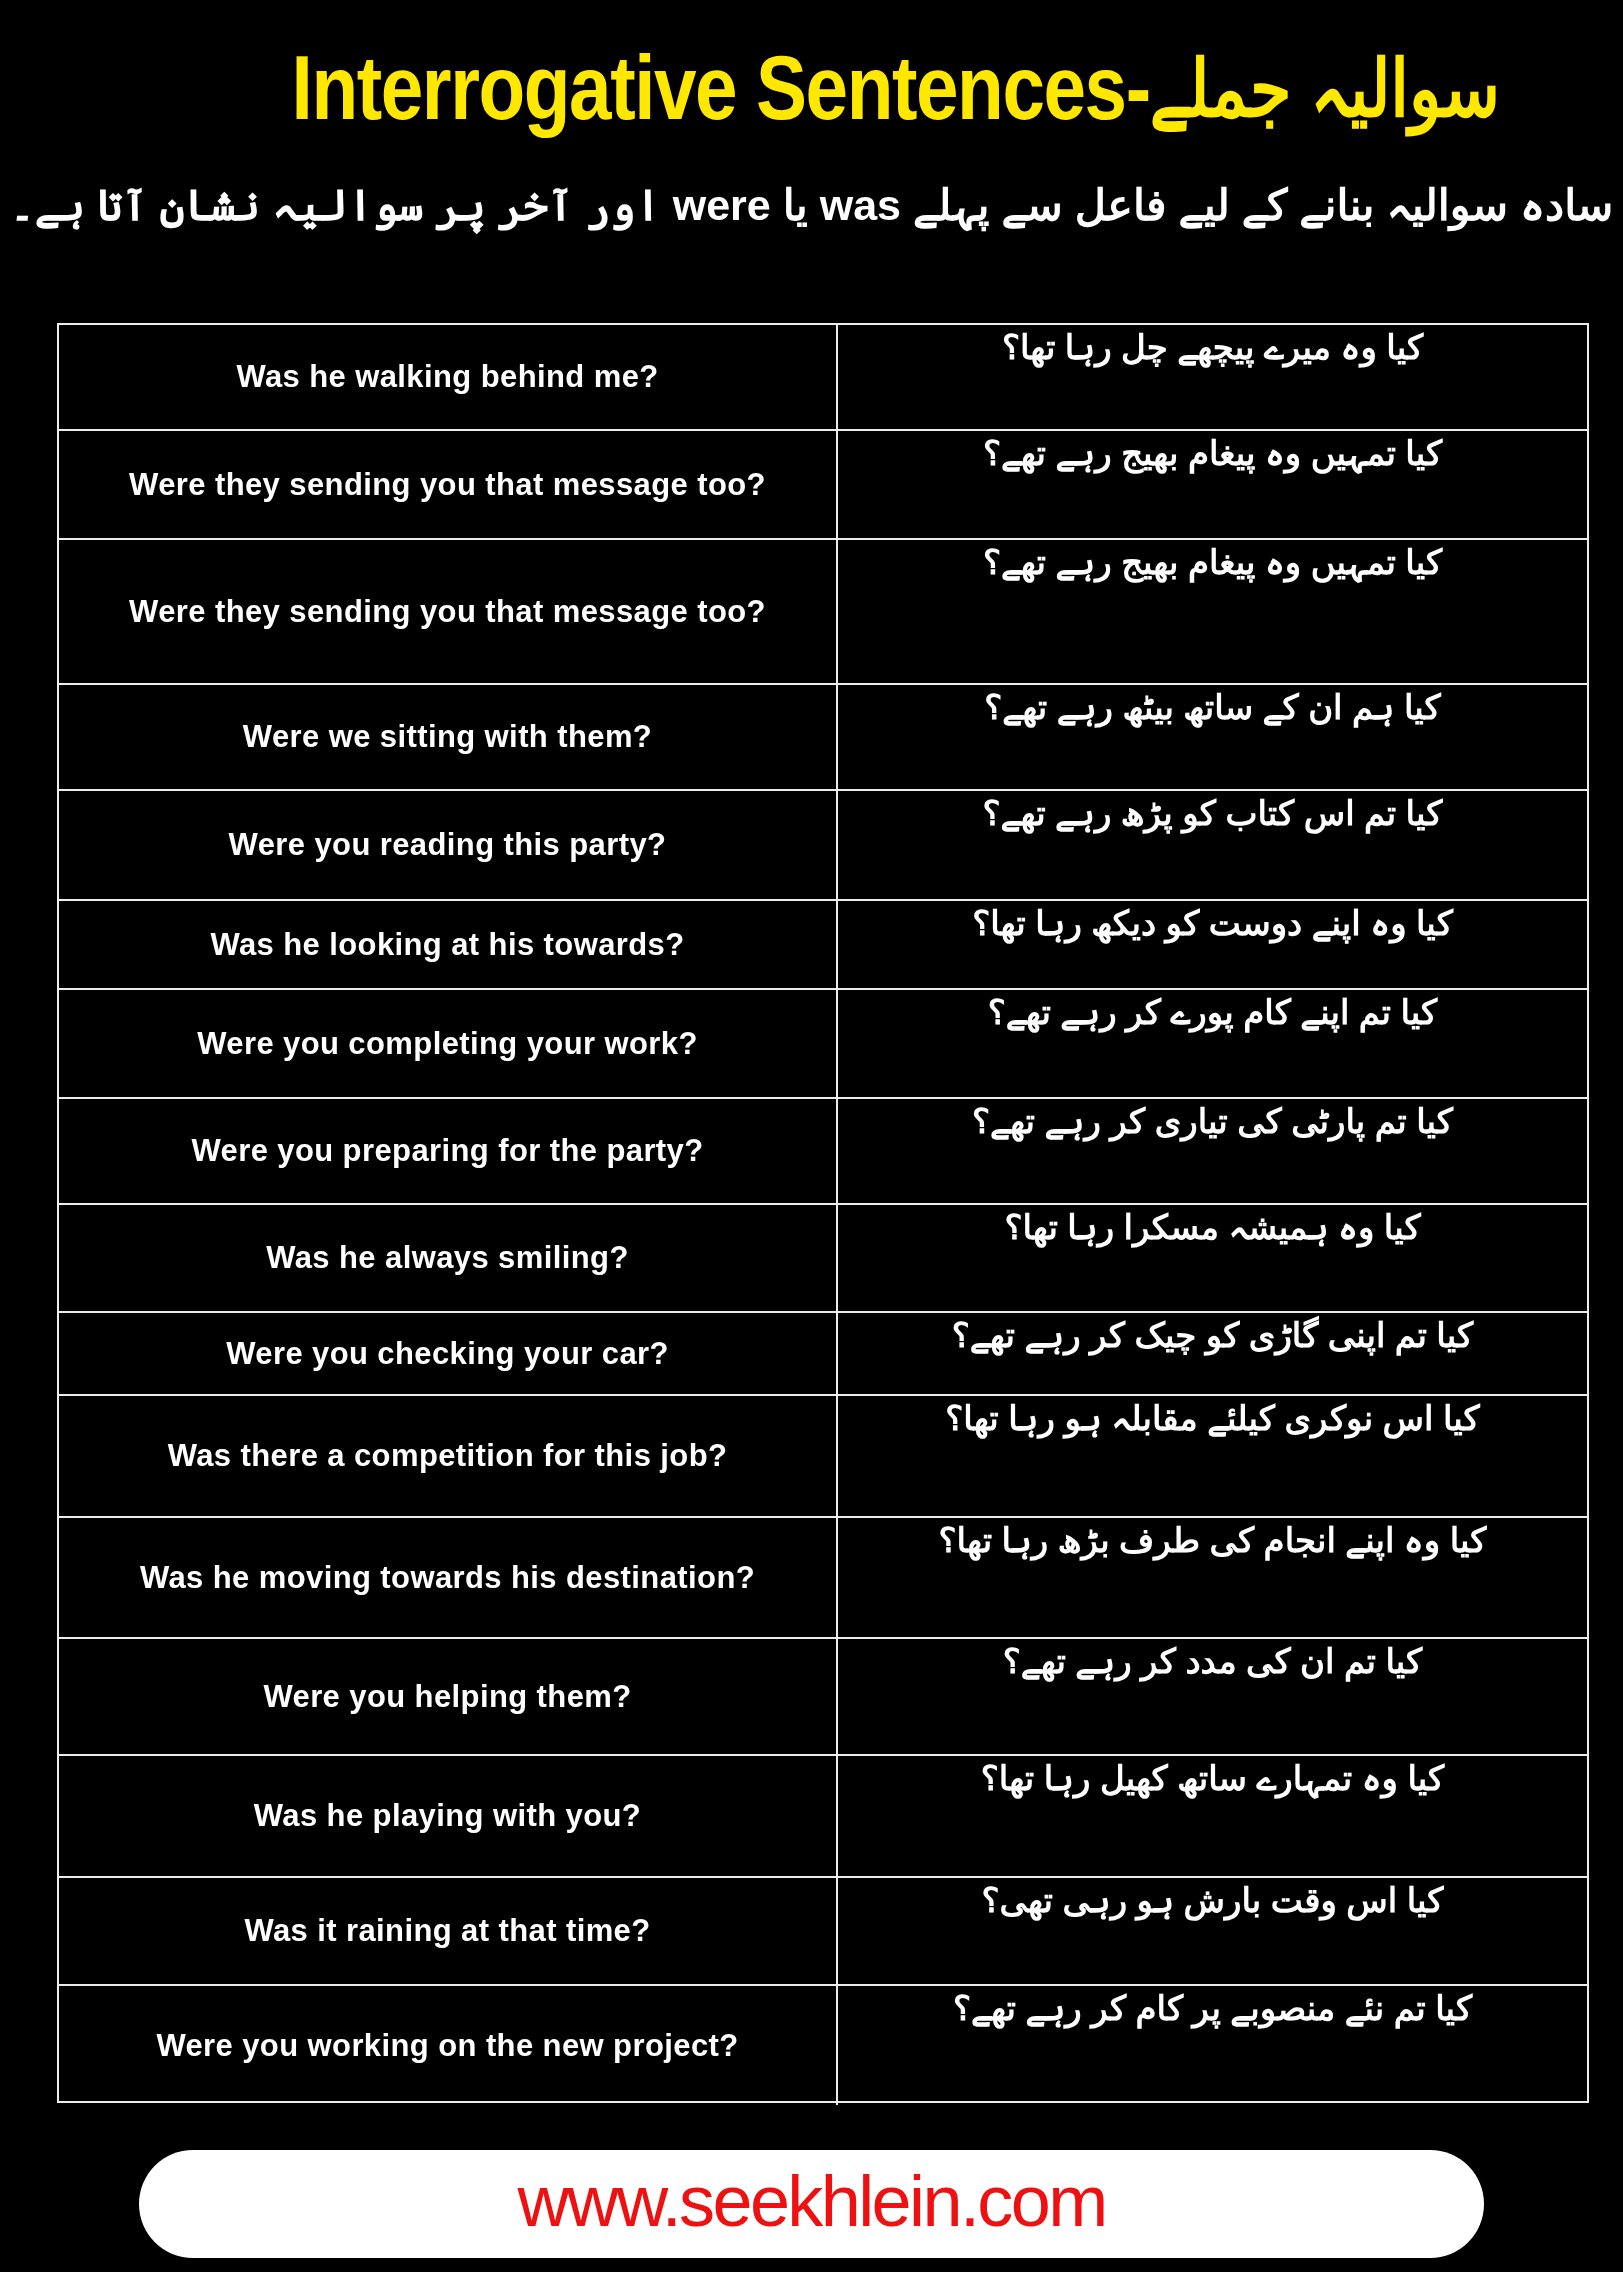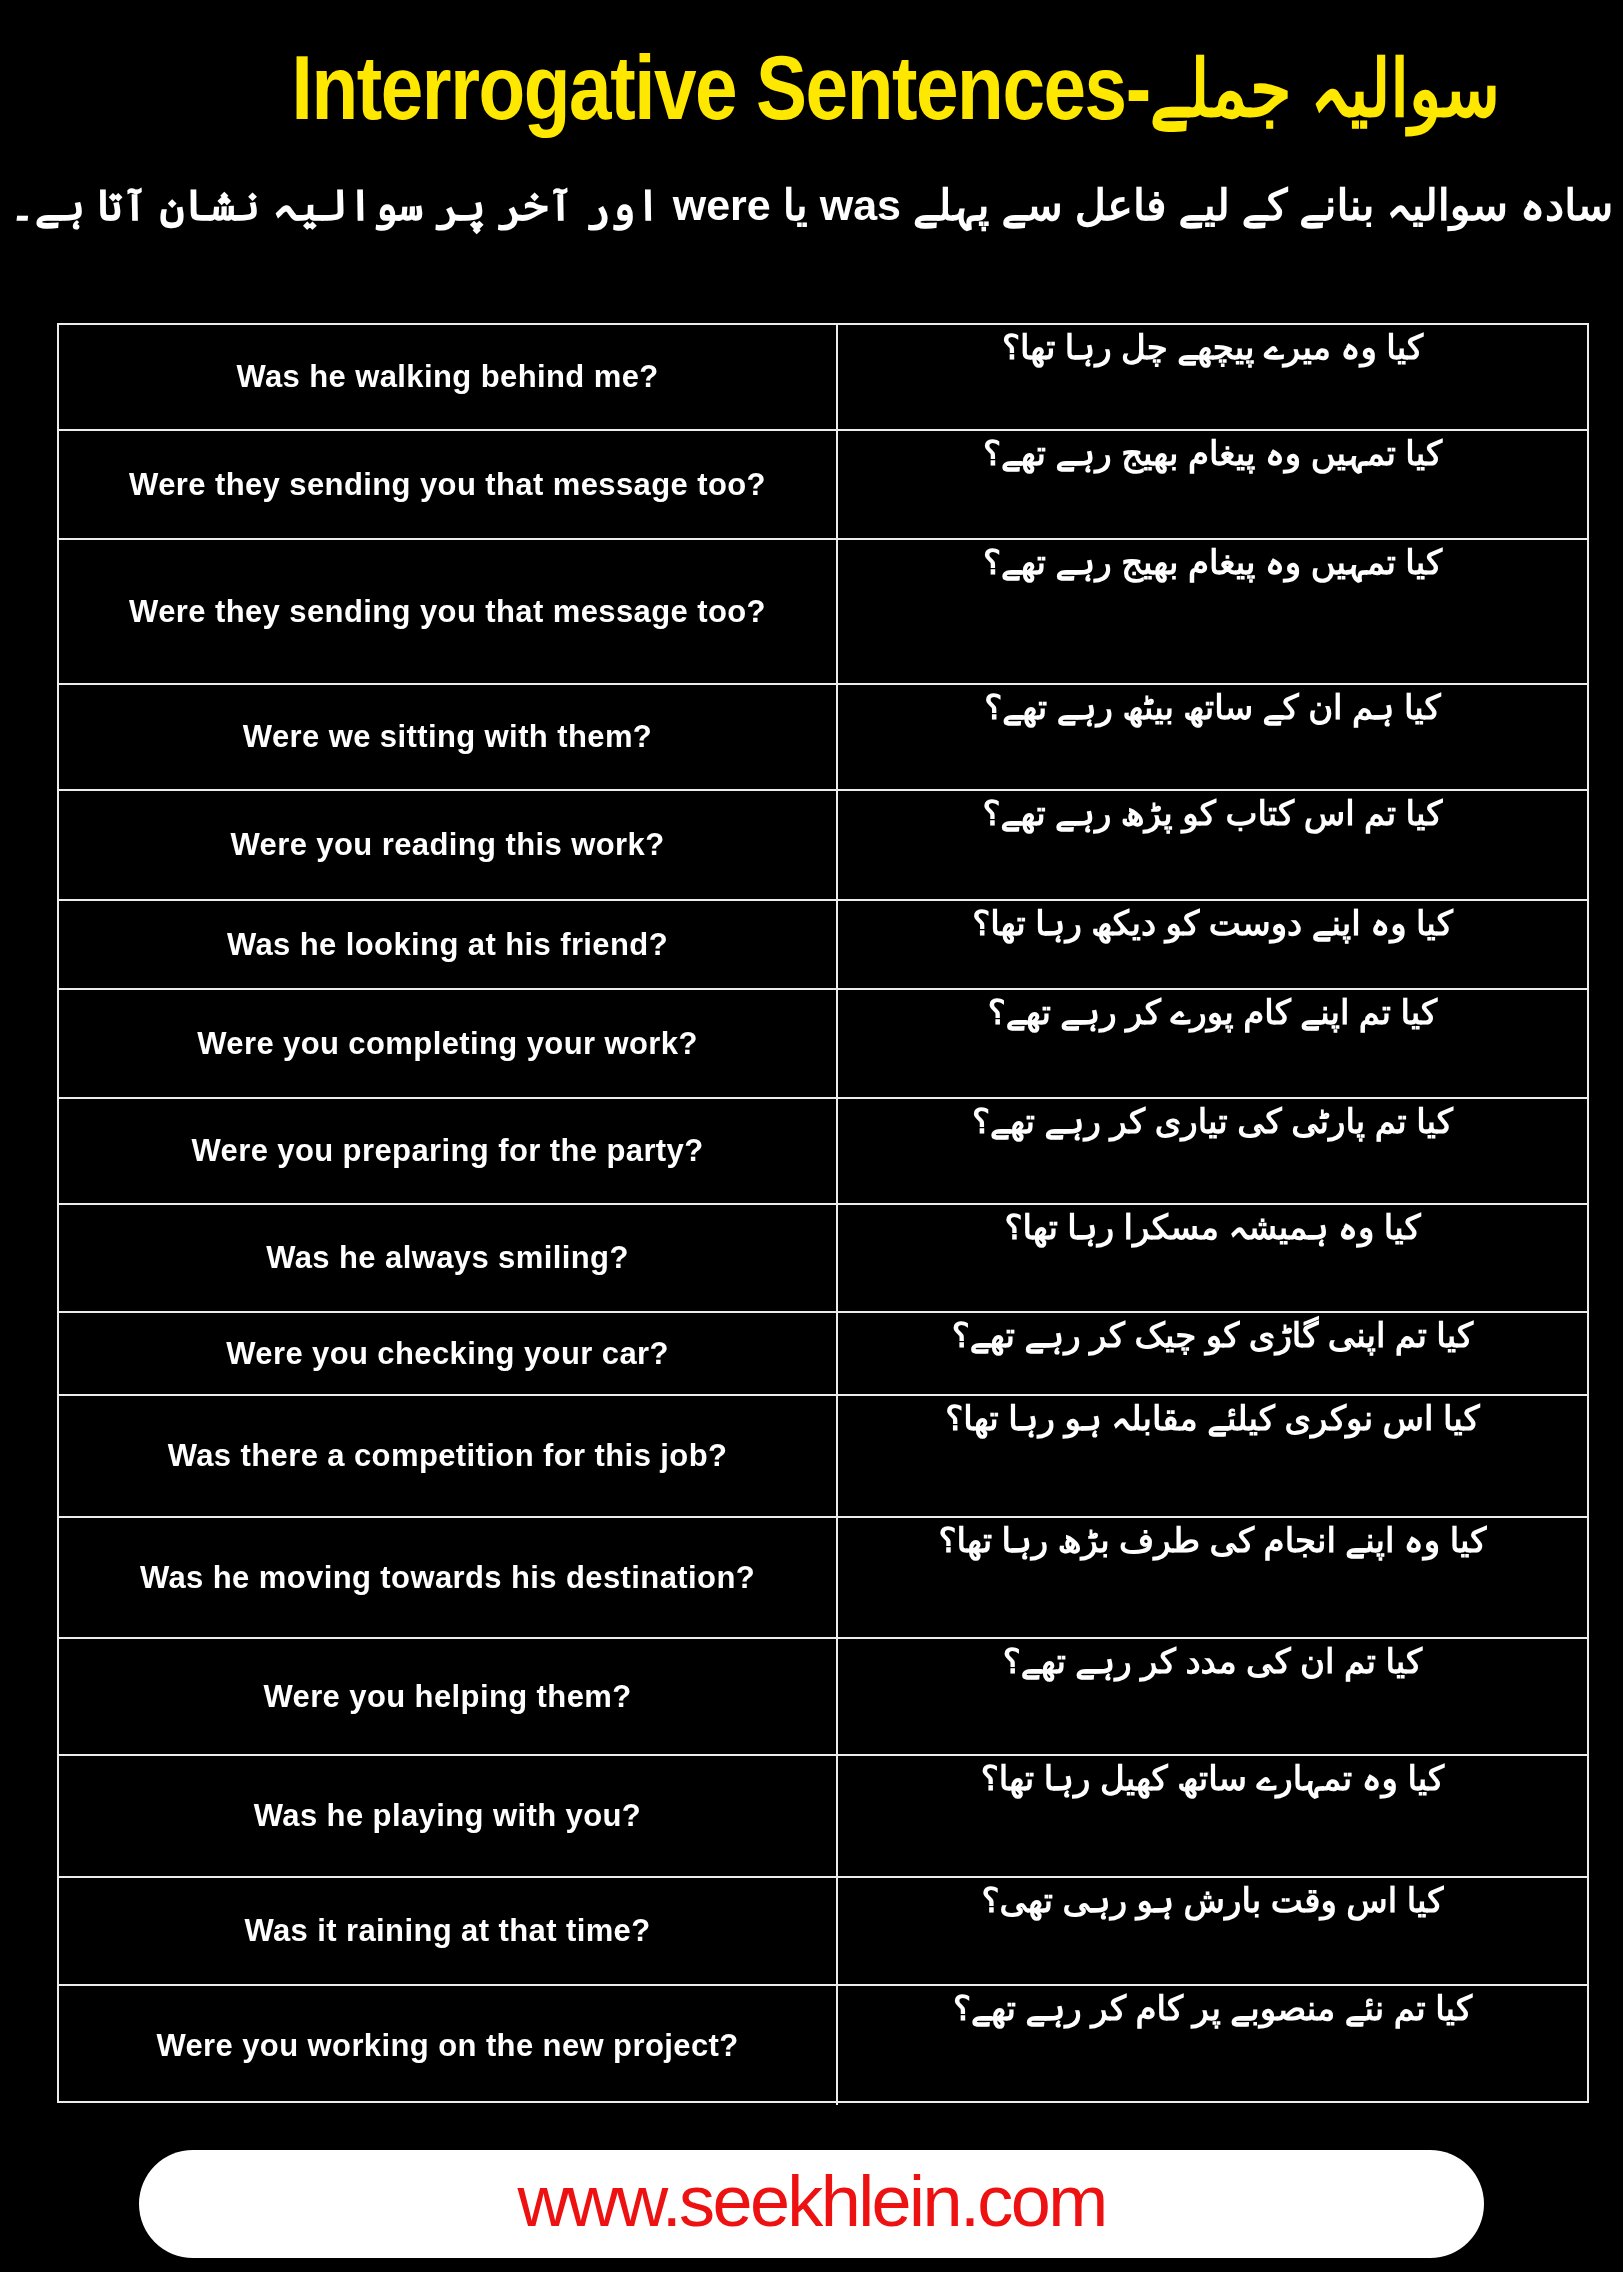--- a/index.html
+++ b/index.html
@@ -121,30 +121,30 @@
     <div class="cell-en">
         <span>Were we sitting with them?</span>
       </div>
     <div class="cell-ur">
         <span>کیا ہم ان کے ساتھ بیٹھ رہے تھے؟</span>
       </div>
   </div>
 
   <div class="row" style="height:110px">
     <div class="cell-en">
-        <span>Were you reading this work?</span>
+        <span>Were you reading this party?</span>
       </div>
     <div class="cell-ur">
         <span>کیا تم اس کتاب کو پڑھ رہے تھے؟</span>
       </div>
   </div>
 
   <div class="row" style="height:89px">
     <div class="cell-en">
-        <span>Was he looking at his friend?</span>
+        <span>Was he looking at his towards?</span>
       </div>
     <div class="cell-ur">
         <span>کیا وہ اپنے دوست کو دیکھ رہا تھا؟</span>
       </div>
   </div>
 
   <div class="row" style="height:109px">
     <div class="cell-en">
         <span>Were you completing your work?</span>
       </div>

